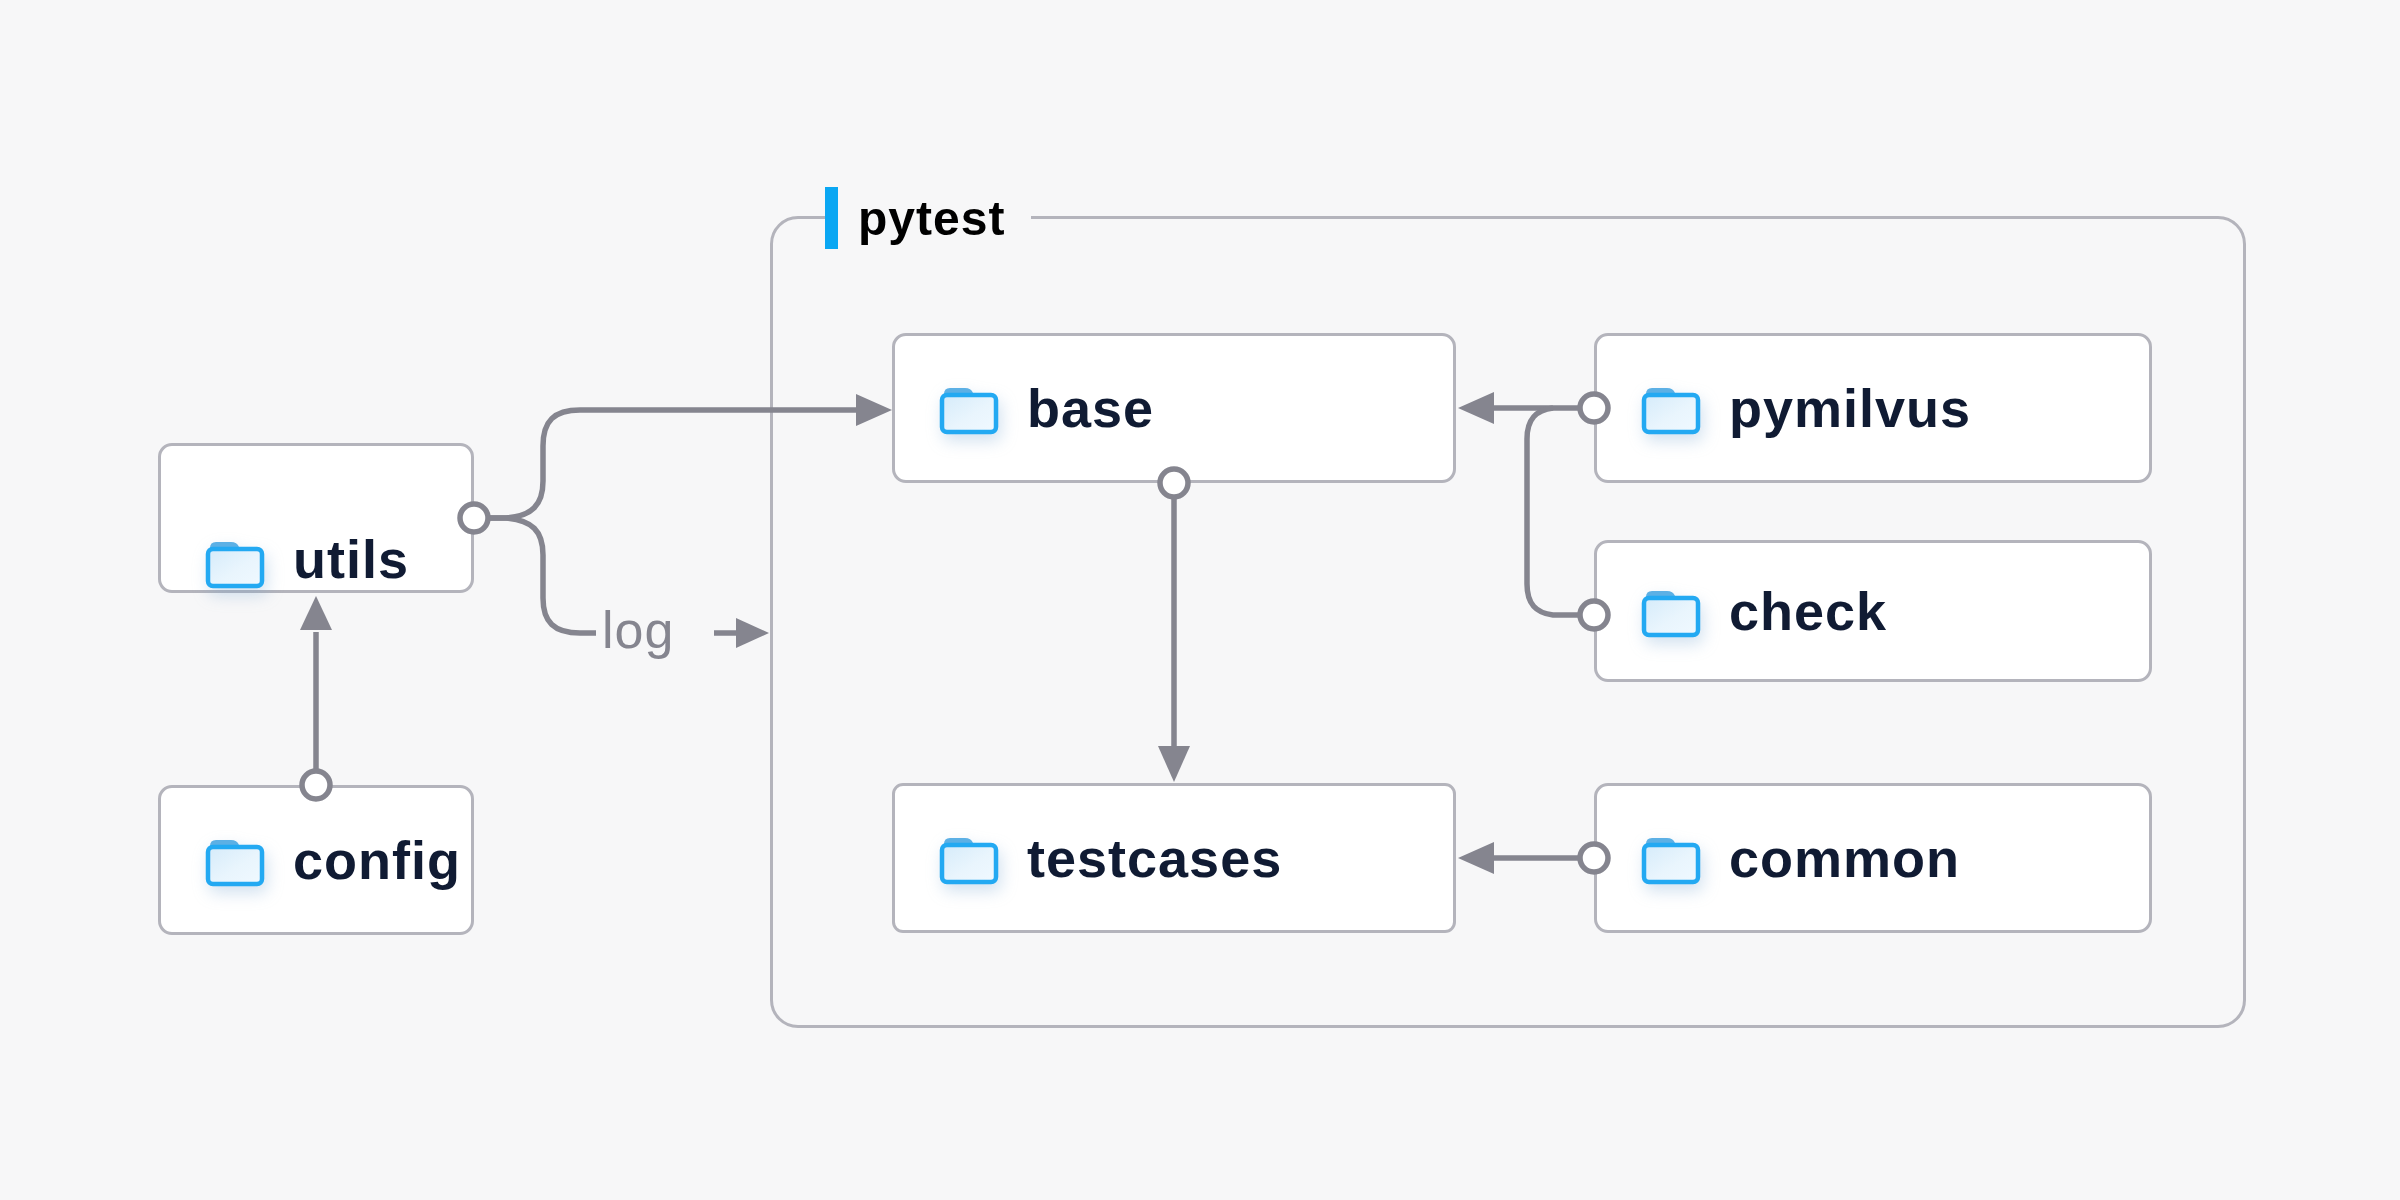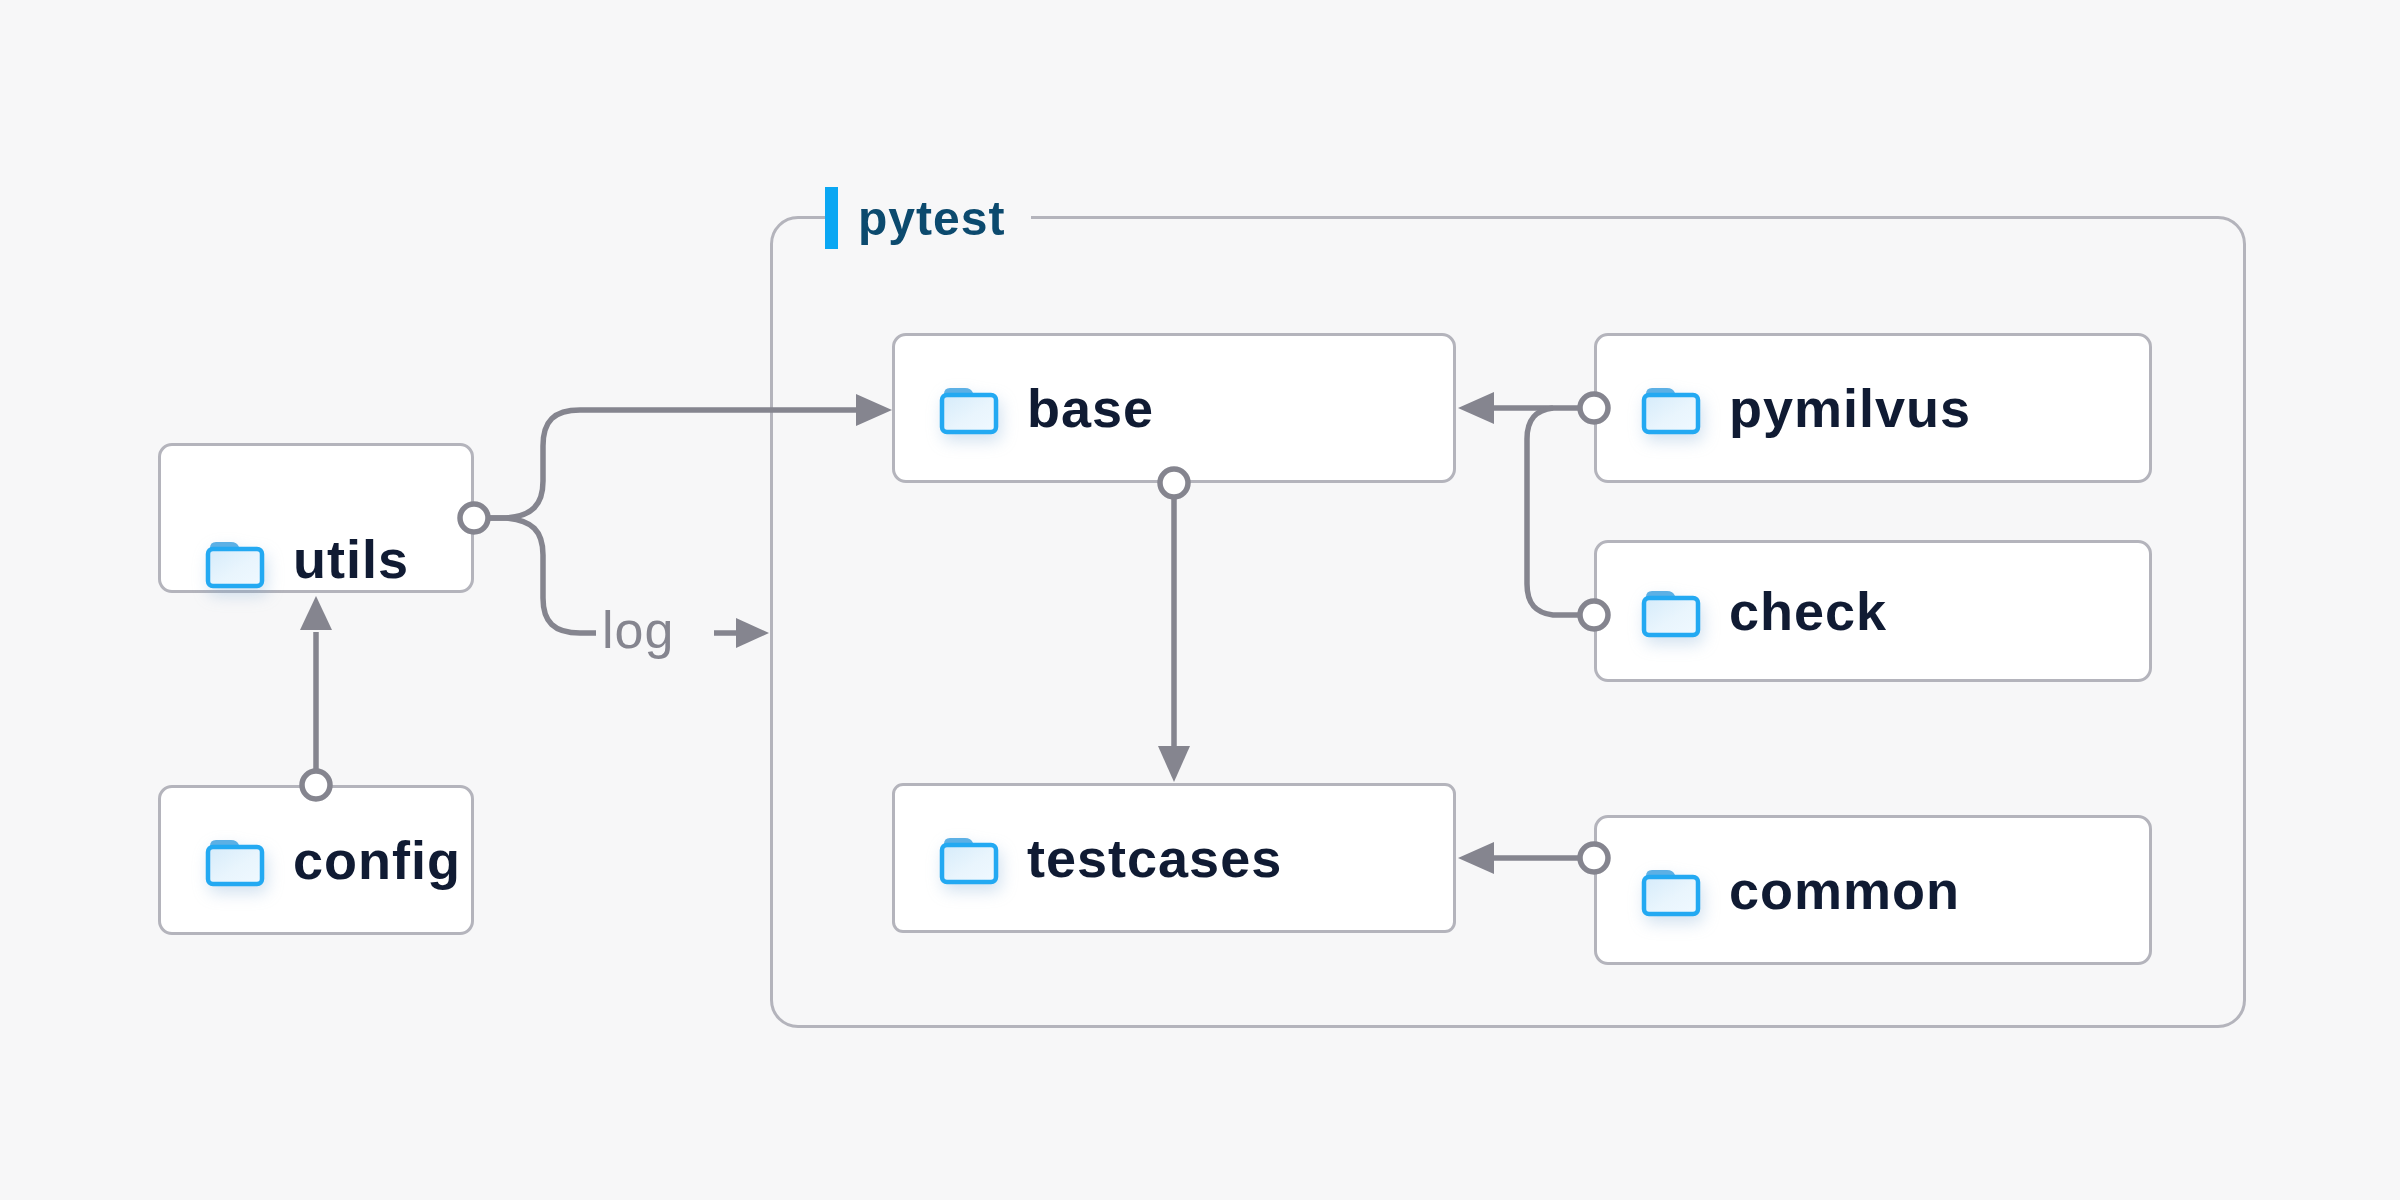--- a/index.html
+++ b/index.html
@@ -10,34 +10,34 @@
   
   .container-box{
     position:absolute;left:770px;top:216px;width:1476px;height:812px;
     border:3px solid #b4b4bc;border-radius:28px;box-sizing:border-box;z-index:0;
   }
   .container-label{
     position:absolute;left:52px;top:-34px;height:66px;display:flex;align-items:center;
     background:#f7f7f8;padding-right:26px;
   }
   .accent-bar{width:13px;height:62px;background:#0aa7f3;margin-right:20px;}
-  .container-label-text{font-size:48px;font-weight:700;color:#0c4a6e;letter-spacing:1px;}
+  .container-label-text{font-size:48px;font-weight:700;color:#000000;letter-spacing:1px;}
   
   .node{
     position:absolute;background:#ffffff;border:3px solid #b4b4bc;border-radius:14px;
     box-sizing:border-box;display:flex;align-items:center;padding-left:42px;gap:26px;z-index:1;
   }
   .node-label{font-size:54px;font-weight:700;color:#101b33;letter-spacing:1px;}
   .node-utils    {left:158px;top:443px;width:316px;height:150px;align-items:flex-end;}
   .node-config   {left:158px;top:785px;width:316px;height:150px;}
   .node-base     {left:892px;top:333px;width:564px;height:150px;}
   .node-pymilvus {left:1594px;top:333px;width:558px;height:150px;}
   .node-check    {left:1594px;top:540px;width:558px;height:142px;}
   .node-testcases{left:892px;top:783px;width:564px;height:150px;border-radius:11px;}
-  .node-common   {left:1594px;top:783px;width:558px;height:150px;margin-top:32px;}
+  .node-common   {left:1594px;top:783px;width:558px;height:150px;}
   .folder-icon{flex:0 0 auto;filter:drop-shadow(3px 7px 8px rgba(110,160,205,0.30));}
   
   .edges{position:absolute;left:0;top:0;width:2400px;height:1200px;z-index:2;pointer-events:none;}
   .edge{stroke:#85858f;stroke-width:5.5;fill:none;}
   .edge-dot{fill:#ffffff;stroke:#85858f;stroke-width:5.5;}
   .edge-head{fill:#85858f;stroke:none;}
   .edge-label-log{
     position:absolute;left:602px;top:600px;z-index:3;
     font-size:52px;font-weight:500;color:#85858f;letter-spacing:1px;
   }

